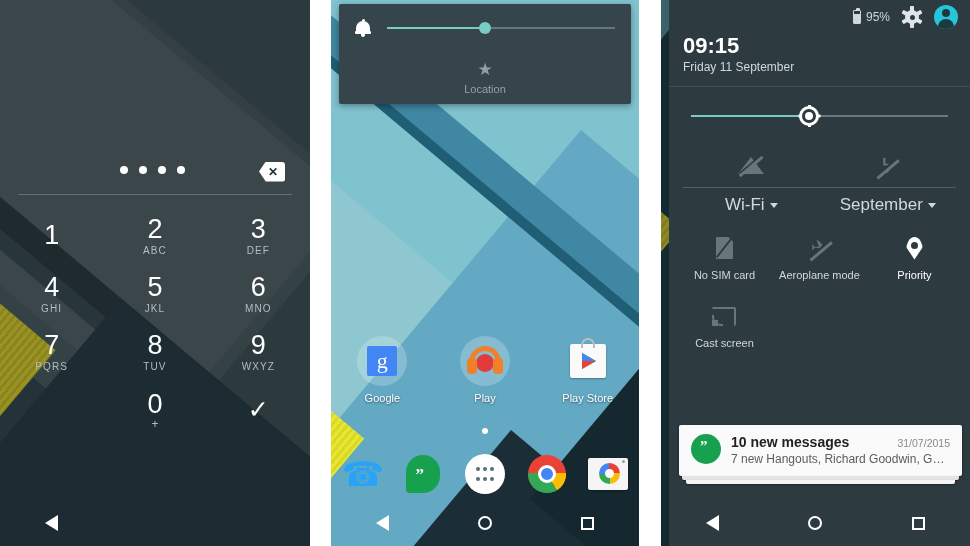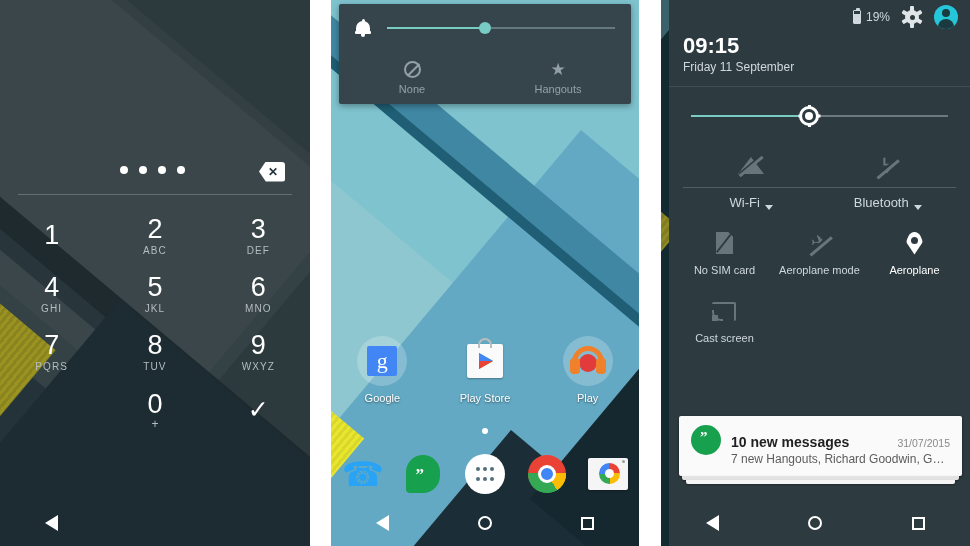--- a/index.html
+++ b/index.html
@@ -226,21 +226,21 @@
            background:#fff; border:3px solid #2d3a40; box-sizing:border-box;
            box-shadow:0 0 0 3px #fff; }
   .b-ray { position:absolute; left:9.5px; top:0; width:3px; height:22px; background:#fff; }
   .b-ray2 { transform:rotate(90deg); }
 
   .qs-toprow { display:flex; padding:0 14px; }
   .qs-top-tile { flex:1; display:flex; flex-direction:column; align-items:center;
                  cursor:pointer; padding-bottom:6px; }
   .qs-top-tile .ico-wrap { height:42px; display:flex; align-items:center; }
   .qs-top-line { height:1px; background:rgba(255,255,255,.18); width:100%; margin-bottom:7px; }
-  .qs-top-lbl { color:#cfd8dc; font-size:13px; display:flex; align-items:flex-end; gap:5px; }
+  .qs-top-lbl { color:#cfd8dc; font-size:17px; display:flex; align-items:center; gap:5px; }
   .qs-top-lbl .caret { width:0;height:0;border-left:4px solid transparent;
                        border-right:4px solid transparent;border-top:5px solid #cfd8dc; }
 
   .wifi-ic { width:26px; height:20px; position:relative; }
   .wifi-tri { position:absolute; left:0; bottom:2px; width:0; height:0;
               border-left:13px solid transparent; border-right:13px solid transparent;
               border-bottom:17px solid #68767c; }
   .slash { position:absolute; left:-2px; top:9px; width:30px; height:2.5px; background:#68767c;
            transform:rotate(-40deg); }
   .slash-gap { position:absolute; left:-2px; top:6.5px; width:30px; height:2.5px;
@@ -287,21 +287,21 @@
   .notif-wrap { position:absolute; left:10px; right:8px; bottom:62px; }
   .notif { background:#fafafa; border-radius:2px; padding:9px 12px 10px;
            box-shadow:0 1px 3px rgba(0,0,0,.4); display:flex; gap:10px; align-items:flex-start;
            cursor:pointer; }
   .n-ico { width:30px; height:30px; border-radius:50%; background:#17a04d; flex:none;
            position:relative; }
   .n-ico span { position:absolute; left:9px; top:4px; color:#fff; font-size:15px;
                 font-weight:bold; font-family:"Liberation Serif", serif; }
   .n-body { flex:1; min-width:0; }
   .n-top { display:flex; align-items:baseline; justify-content:space-between; }
-  .n-title { color:#212121; font-size:14px; font-weight:bold;margin-top:9px; }
+  .n-title { color:#212121; font-size:14px; font-weight:bold; }
   .n-date { color:#8a8a8a; font-size:10.5px; flex:none; margin-left:8px; }
   .n-sub { color:#5c5c5c; font-size:12px; margin-top:2px; white-space:nowrap;
            overflow:hidden; text-overflow:ellipsis; }
   .n-stack1 { height:4px; background:#e3e3e3; margin:0 3px; border-radius:0 0 2px 2px;
               box-shadow:0 1px 2px rgba(0,0,0,.3); }
   .n-stack2 { height:4px; background:#f5f5f5; margin:0 7px; border-radius:0 0 2px 2px;
               box-shadow:0 1px 2px rgba(0,0,0,.3); }
 </style>
 </head>
 <body>
@@ -418,58 +418,54 @@
           <div class="bell-f"></div>
             <div class="bell-c"></div>
         </div>
         <div class="vol-track">
           <div class="vol-fill" id="volFill" style="width: 43%;"></div>
           <div class="vol-thumb" id="volThumb" style="left: 43%;"></div>
         </div>
       </div>
       <div class="vol-modes">
         <div class="vmode">
-          <div class="ban"></div>
-          <span class="vlbl">None</span>
-        </div>
-        <div class="vmode">
           <div class="star">★</div>
-          <span class="vlbl">Hangouts</span>
+          <span class="vlbl">Location</span>
         </div>
       </div>
     </div>
 
     <div class="apps">
       <div class="app">
         <div class="folder">
           <div class="g-tile">g</div>
         </div>
         <span class="app-lbl">Google</span>
+      </div>
+      <div class="app">
+        <div class="folder">
+          <div class="play-ic">
+            <div class="ph-circ"></div>
+            <div class="ph-arc"></div>
+            <div class="ph-cup-l"></div>
+            <div class="ph-cup-r"></div>
+          </div>
+        </div>
+        <span class="app-lbl">Play</span>
       </div>
       <div class="app">
         <div style="width:50px;height:50px;display:flex;align-items:center;justify-content:center;position:relative;">
           <div class="bag">
             <div class="bag-h"></div>
             <div class="tri-play"></div>
             <div class="tri-play2"></div>
             <div class="tri-play3"></div>
           </div>
         </div>
         <span class="app-lbl">Play Store</span>
-      </div>
-      <div class="app">
-        <div class="folder">
-          <div class="play-ic">
-            <div class="ph-circ"></div>
-            <div class="ph-arc"></div>
-            <div class="ph-cup-l"></div>
-            <div class="ph-cup-r"></div>
-          </div>
-        </div>
-        <span class="app-lbl">Play</span>
       </div>
     </div>
 
     <div class="pagedot"><i></i></div>
 
     <div class="dock">
       <div class="app">
         <div class="dico phone-ic">☎</div>
       </div>
       <div class="app">
@@ -511,21 +507,21 @@
   <div class="panel" id="p3">
     <div class="qs-wall">
       <div class="qs-teal"></div>
       <div class="qs-yellow"></div>
     </div>
     <div class="qs-shade">
 
       <div class="qs-status">
         <div class="batt">
           <div class="batt-ico"></div>
-          <span class="batt-txt">19%</span>
+          <span class="batt-txt">95%</span>
         </div>
         <div class="gear">
           <div class="gear-t"></div>
             <div class="gear-t gear-t2"></div>
             <div class="gear-t gear-t3"></div>
           <div class="gear-c"></div>
             <div class="gear-h"></div>
         </div>
         <div class="avatar">
           <div class="av-h"></div>
@@ -567,21 +563,21 @@
         </div>
         <div class="qs-top-tile">
           <div class="ico-wrap">
             <div class="bt-ic">
               ᔭ<div class="slash-gap" style="top:11px;left:-5px;width:28px"></div>
               <div class="slash" style="top:13.5px;left:-5px;width:28px"></div>
             </div>
           </div>
           <div class="qs-top-line"></div>
           <div class="qs-top-lbl">
-            <span>Bluetooth</span>
+            <span>September</span>
             <span class="caret"></span>
           </div>
         </div>
       </div>
 
       <div class="qs-grid">
         <div class="qtile off">
           <div class="qico">
               <div class="sim">
             <div class="sim-s"></div>
@@ -597,21 +593,21 @@
             <div class="slash" style="top:12.5px;left:-4px;width:28px"></div></div>
             </div>
           <span class="qlbl">Aeroplane mode</span>
         </div>
         <div class="qtile">
           <div class="qico">
               <div class="pin">
             <div class="pin-hole"></div>
               </div>
             </div>
-          <span class="qlbl" style="color:#fff">Aeroplane</span>
+          <span class="qlbl" style="color:#fff">Priority</span>
         </div>
         <div class="qtile off">
           <div class="qico">
               <div class="cast">
             <div class="cast-a"></div>
                 <div class="cast-b"></div>
               </div>
             </div>
           <span class="qlbl">Cast screen</span>
         </div>

